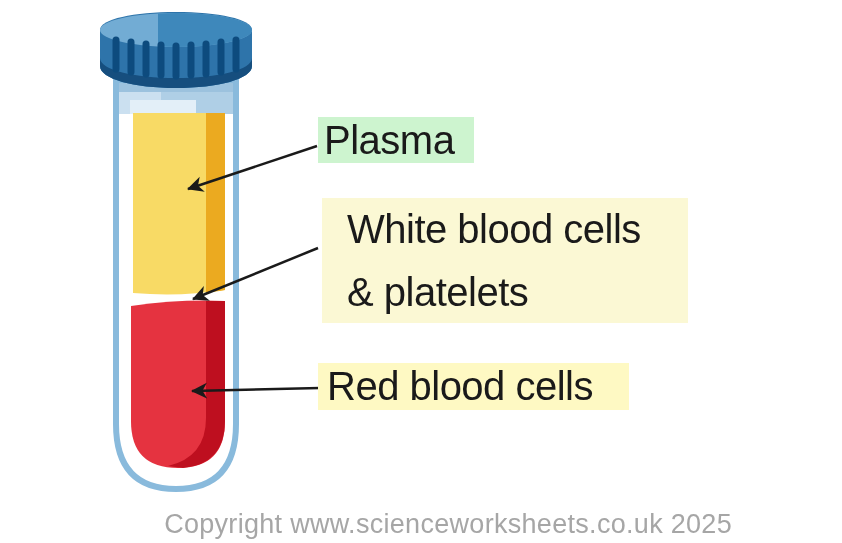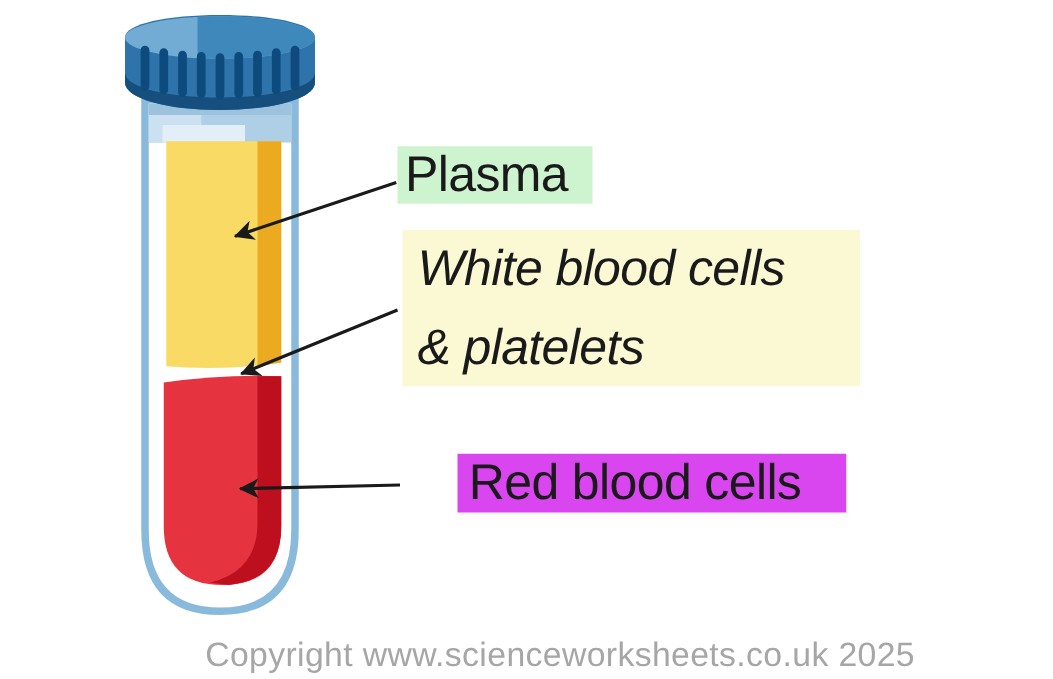--- a/index.html
+++ b/index.html
@@ -18,22 +18,22 @@
     font-size: 40px;
     letter-spacing: -0.5px;
     box-sizing: border-box;
     white-space: pre-line;
   }
   #label-plasma {
     left: 318px; top: 117px; width: 156px; height: 46px;
     line-height: 46px; padding-left: 6px;
   }
   #label-white-cells {
-    left: 322px; top: 184px; width: 366px; height: 125px;
-    line-height: 63px; padding-left: 12px; font-style: italic;
+    left: 322px; top: 198px; width: 366px; height: 125px;
+    line-height: 63px; padding-left: 25px;
   }
   #label-red-cells {
     left: 318px; top: 363px; width: 311px; height: 47px;
     line-height: 47px; padding-left: 9px;
   }
   .copyright {
     position: absolute;
     left: 0; right: 0; top: 509px;
     text-align: right;
     font-size: 27px;
@@ -90,16 +90,16 @@
       <line x1="318" y1="248" x2="193" y2="299" marker-end="url(#arrowhead)"></line>
       <line x1="320" y1="388" x2="192" y2="391" marker-end="url(#arrowhead)"></line>
     </g>
   </svg>
 
   <div class="label" id="label-plasma" style="background-color: rgb(205, 244, 207);">Plasma</div>
 
   <div class="label" id="label-white-cells" style="background-color: rgb(251, 248, 212);">White blood cells
 &amp; platelets</div>
 
-  <div class="label" id="label-red-cells" style="background-color: #d946ef; margin-left: 48px;">Red blood cells</div>
+  <div class="label" id="label-red-cells" style="background-color: #fef9c3;">Red blood cells</div>
 
   <div class="copyright">Copyright www.scienceworksheets.co.uk 2025</div>
 </div>
 
 </body></html>

